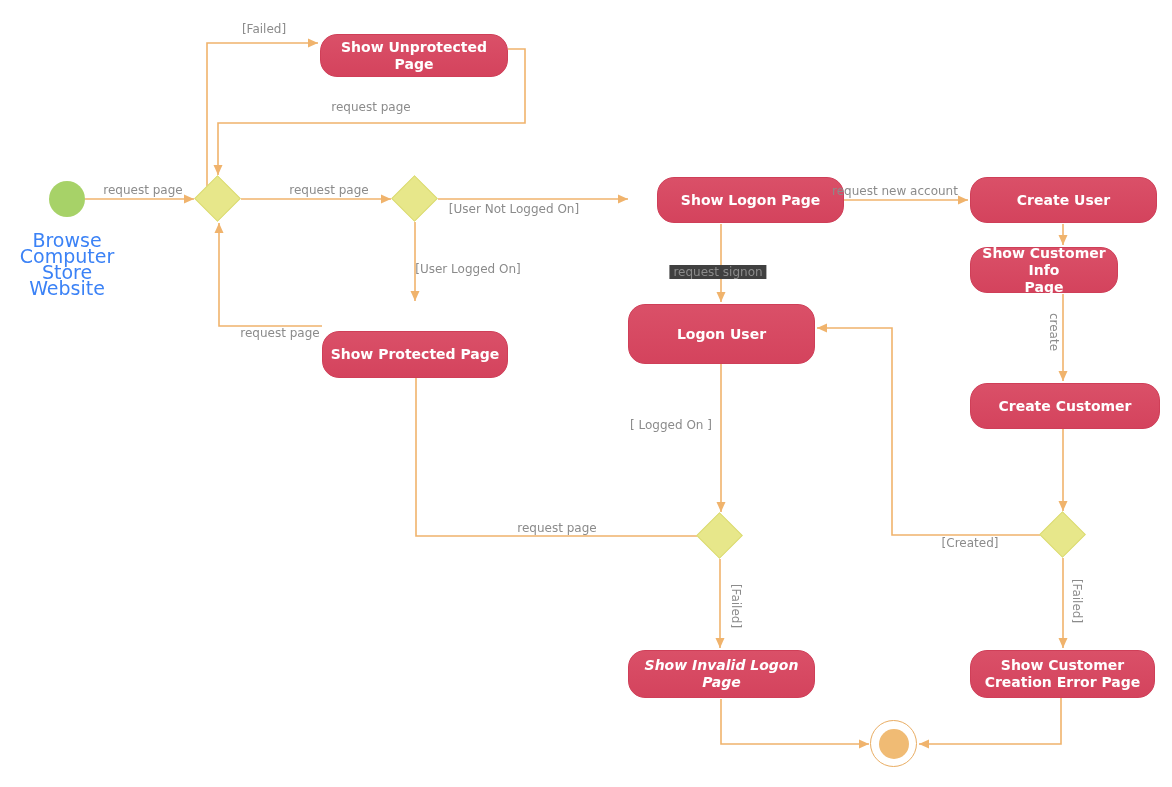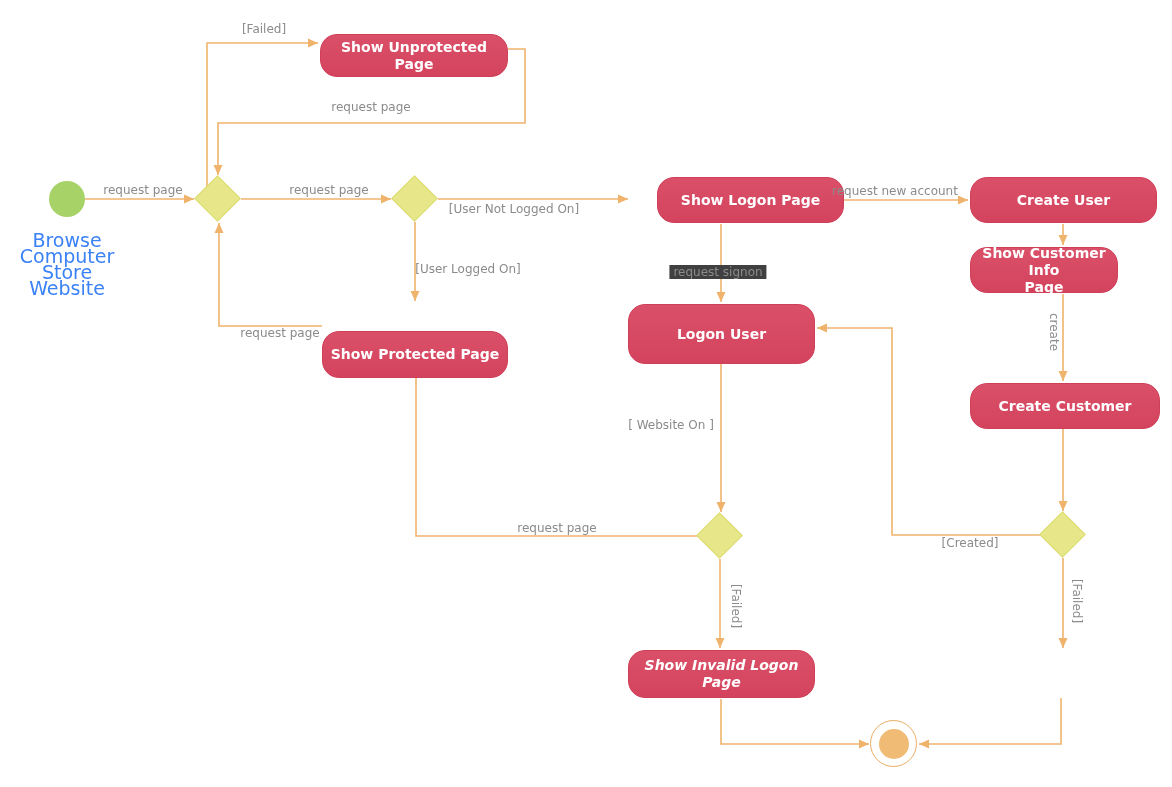--- a/index.html
+++ b/index.html
@@ -136,34 +136,36 @@
   <div class="activity" style="left:320px; top:34px; width:188px; height:43px;">Show Unprotected Page</div>
   <div class="activity" style="left:629px; top:177px; width:187px; height:46px;margin-left:28px;">Show Logon Page</div>
   <div class="activity" style="left:970px; top:177px; width:187px; height:46px;">Create User</div>
   <div class="activity" style="left:970px; top:247px; width:148px; height:46px;">Show Customer Info
 Page</div>
   <div class="activity" style="left:322px; top:303px; width:186px; height:47px;margin-top:28px;">Show Protected Page</div>
   <div class="activity" style="left:628px; top:304px; width:187px; height:60px;">Logon User</div>
   <div class="activity" style="left:970px; top:383px; width:190px; height:46px;">Create Customer</div>
   <div class="activity" style="left:628px; top:650px; width:187px; height:48px;font-style:italic;">Show Invalid Logon
 Page</div>
+  <div class="activity" style="left:970px; top:650px; width:185px; height:48px;">Show Customer
+Creation Error Page</div>
 
   <div class="final-node" style="left:870px; top:720px;">
     <div class="final-dot"></div>
   </div>
 
   <div class="edge-label" style="left:264px; top:29px;">[Failed]</div>
   <div class="edge-label" style="left:143px; top:190px;">request page</div>
   <div class="edge-label" style="left:329px; top:190px;">request page</div>
   <div class="edge-label" style="left:371px; top:107px;">request page</div>
   <div class="edge-label" style="left:514px; top:209px;">[User Not Logged On]</div>
   <div class="edge-label" style="left:468px; top:269px;">[User Logged On]</div>
   <div class="edge-label" style="left:280px; top:333px;">request page</div>
   <div class="edge-label bg" style="left:718px; top:272px;">request signon</div>
   <div class="edge-label" style="left:895px; top:191px;">request new account</div>
   <div class="edge-label rot" style="left:1054px; top:332px;">create</div>
-  <div class="edge-label" style="left:671px; top:425px;">[ Website On ]</div>
+  <div class="edge-label" style="left:671px; top:425px;">[ Logged On ]</div>
   <div class="edge-label" style="left:557px; top:528px;">request page</div>
   <div class="edge-label" style="left:970px; top:543px;">[Created]</div>
   <div class="edge-label rot" style="left:736px; top:606px;">[Failed]</div>
   <div class="edge-label rot" style="left:1077px; top:601px;">[Failed]</div>
 
 </div>
 
 </body></html>

